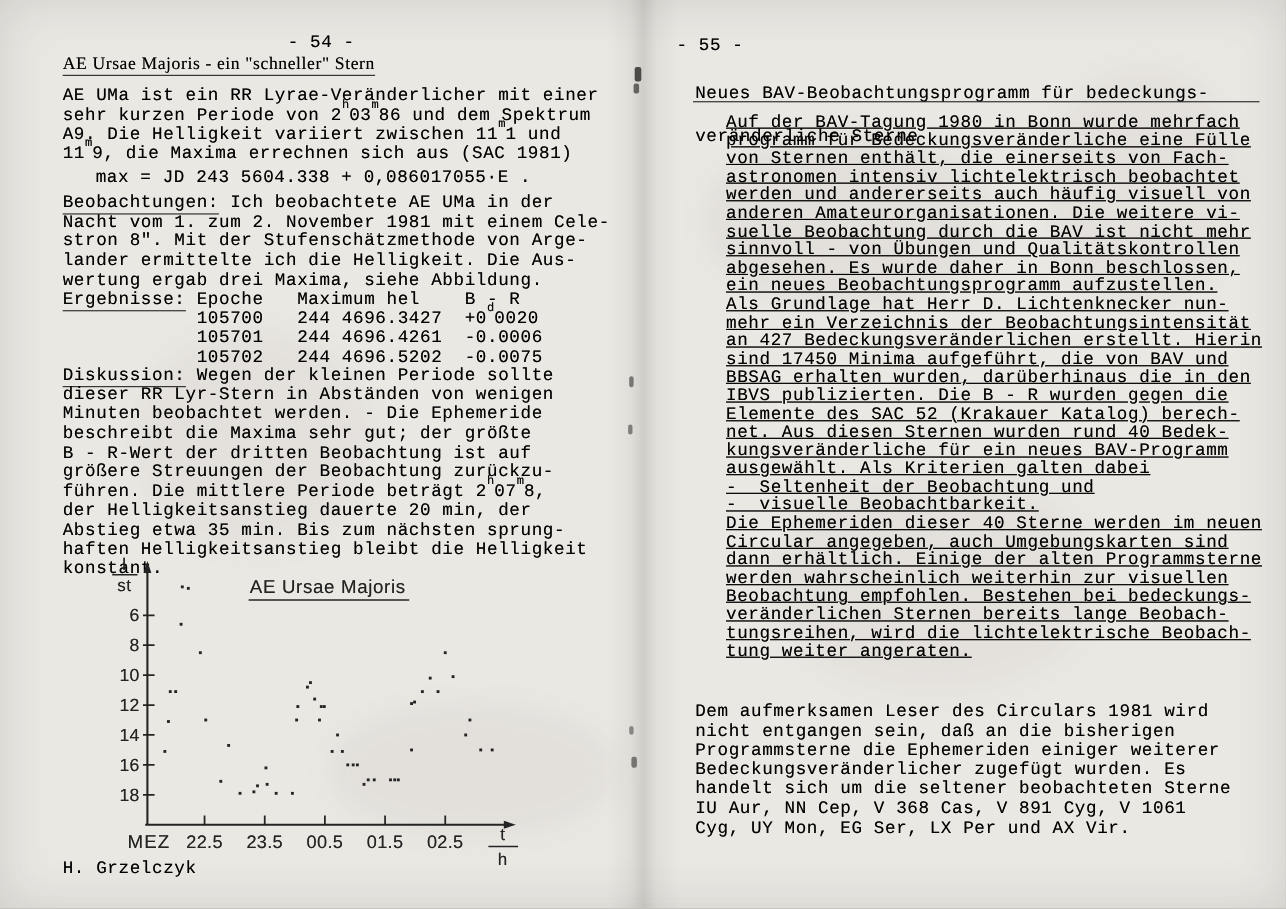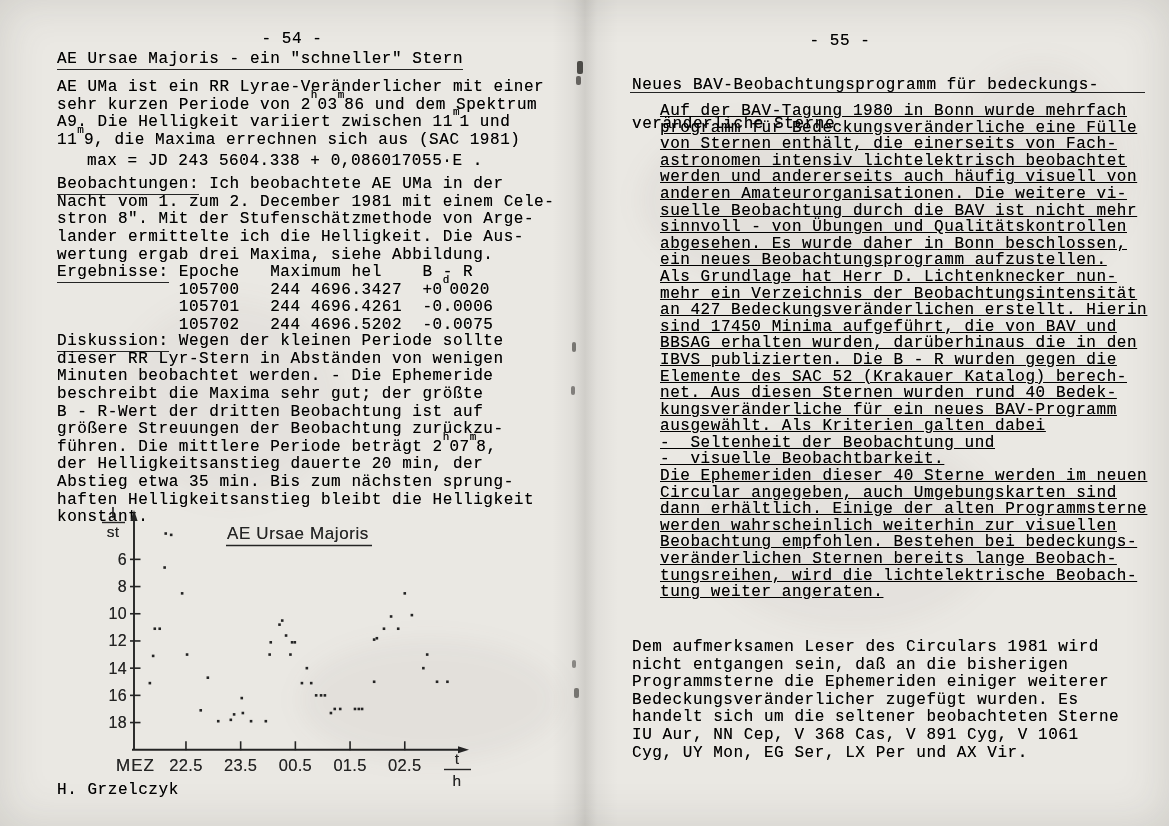--- a/index.html
+++ b/index.html
@@ -11,28 +11,28 @@
   .abs{position:absolute;}
   .mono{font-size:16px;letter-spacing:.55px;}
   .line{white-space:pre;}
   .lh177 .line{line-height:17.65px;height:17.65px;}
   .lh166 .line{line-height:16.6px;height:16.6px;}
   .lh176 .line{line-height:17.6px;height:17.6px;}
   .lh185 .line{line-height:18.5px;height:18.5px;margin-top:20px;}
   .ul{border-bottom:1.6px solid #242424;padding-bottom:1px;}
   sup{font-size:11px;line-height:0;position:relative;top:-4.5px;letter-spacing:0;}
   #p54num{left:57px;top:30px;width:470px;text-align:center;}
-  #p54title{left:57px;top:50px;}
+  #p54title{left:57px;top:50px;font-family:Liberation Serif, serif;}
   #p54intro{left:57px;top:79px;}
   #p54formula{left:87px;top:152px;text-align:right;}
   #p54obs{left:57px;top:176px;}
   #p54disk{left:57px;top:333px;}
   #chartwrap{left:88px;top:505px;width:400px;height:300px;}
   #p54sig{left:57px;top:781px;}
-  #p55num{left:640px;top:32px;width:400px;text-align:center;}
+  #p55num{left:615px;top:32px;width:400px;}
   #p55title{left:632px;top:56px;}
   #p55rule{left:630px;top:92px;width:515px;height:0;border-top:1.7px solid #242424;}
   #p55body{left:660px;top:103px;text-decoration:underline;}
   #p55body2{left:632px;top:627px;margin-top:12px;}
   .gutter{position:absolute;left:552px;top:0;width:66px;height:826px;pointer-events:none;
         background:linear-gradient(90deg,rgba(0,0,0,0) 0%,rgba(0,0,0,.045) 32%,
         rgba(58,56,52,.15) 50%,rgba(0,0,0,.04) 68%,rgba(0,0,0,0) 100%);}
   .fm{position:absolute;background:#34322f;border-radius:2px;}
   .blob{position:absolute;border-radius:50%;filter:blur(12px);pointer-events:none;}
 </style>
@@ -63,21 +63,21 @@
       <div class="line">sehr kurzen Periode von 2<sup>h</sup>03<sup>m</sup>86 und dem Spektrum</div>
       <div class="line">A9. Die Helligkeit variiert zwischen 11<sup>m</sup>1 und</div>
       <div class="line">11<sup>m</sup>9, die Maxima errechnen sich aus (SAC 1981)</div>
     </div>
 
   <div class="abs mono" id="p54formula">max = JD 243 5604.338 + 0,086017055·E .</div>
 
   <div class="abs mono lh177" id="p54obs">
     <div>
         <div class="line"><span class="ul">Beobachtungen:</span> Ich beobachtete AE UMa in der</div>
-        <div class="line">Nacht vom 1. zum 2. December 1981 mit einem Cele-</div>
+        <div class="line">Nacht vom 1. zum 2. November 1981 mit einem Cele-</div>
         <div class="line">stron 8". Mit der Stufenschätzmethode von Arge-</div>
         <div class="line">lander ermittelte ich die Helligkeit. Die Aus-</div>
         <div class="line">wertung ergab drei Maxima, siehe Abbildung.</div>
       </div>
     <div id="results-lines">
         <div class="line"><span class="ul">Ergebnisse:</span> Epoche   Maximum hel    B - R</div>
         <div class="line">            105700   244 4696.3427  +0<sup>d</sup>0020</div>
         <div class="line">            105701   244 4696.4261  -0.0006</div>
         <div class="line">            105702   244 4696.5202  -0.0075</div>
       </div>

